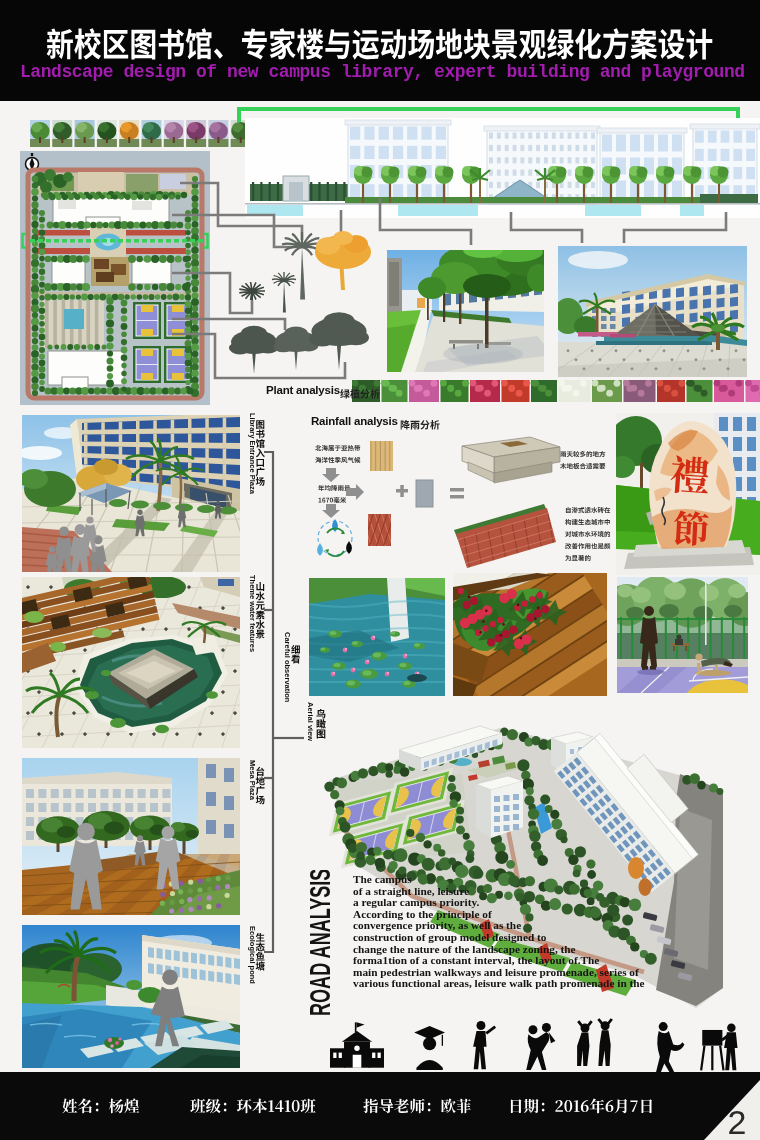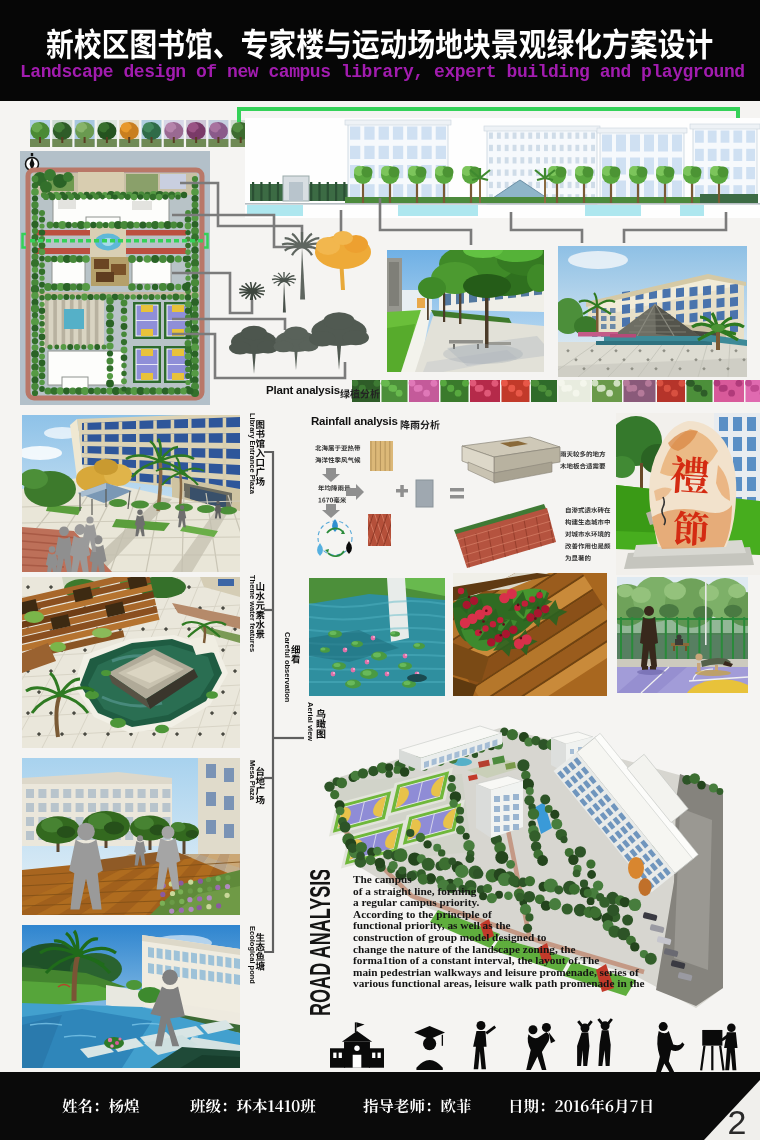--- a/index.html
+++ b/index.html
@@ -2505,24 +2505,24 @@
       <rect x="387" y="260" width="14" height="6" rx="1.5" fill="#9a9aa2" transform="rotate(14 387 260)"></rect>
     </g>
   </svg>
 
 <svg style="position:absolute;left:300px;top:870px" width="46" height="150" viewBox="0 0 46 150">
     <text transform="translate(30,146) rotate(-90) scale(0.67,1.12)" font-family="Liberation Sans" font-size="27" font-weight="bold" fill="#141414">ROAD ANALYSIS</text>
   </svg>
 
 <div style="position:absolute;left:353px;top:874px;width:300px;font:bold 11.3px 'Liberation Serif';color:#141414;line-height:11.6px;white-space:nowrap">
     <div>The campus</div>
-    <div>of a straight line, forming</div>
+    <div>of a straight line, leisure</div>
     <div>a regular campus priority.</div>
     <div> According to the principle of</div>
-    <div>functional priority, as well as the</div>
+    <div>convergence priority, as well as the</div>
     <div>construction of group model designed to</div>
     <div>change the nature of the landscape zoning, the</div>
     <div> forma1tion of a constant interval, the layout of.The</div>
     <div>main pedestrian walkways and leisure promenade, series of</div>
     <div>various functional areas, leisure walk path promenade in the</div>
   </div>
 
 <svg style="position:absolute;left:292px;top:1017px" width="456" height="60" viewBox="0 0 456 60">
     <g fill="#0a0a0a" transform="translate(38,14) scale(1.08)">
       <rect x="0" y="16" width="14" height="18"></rect>

